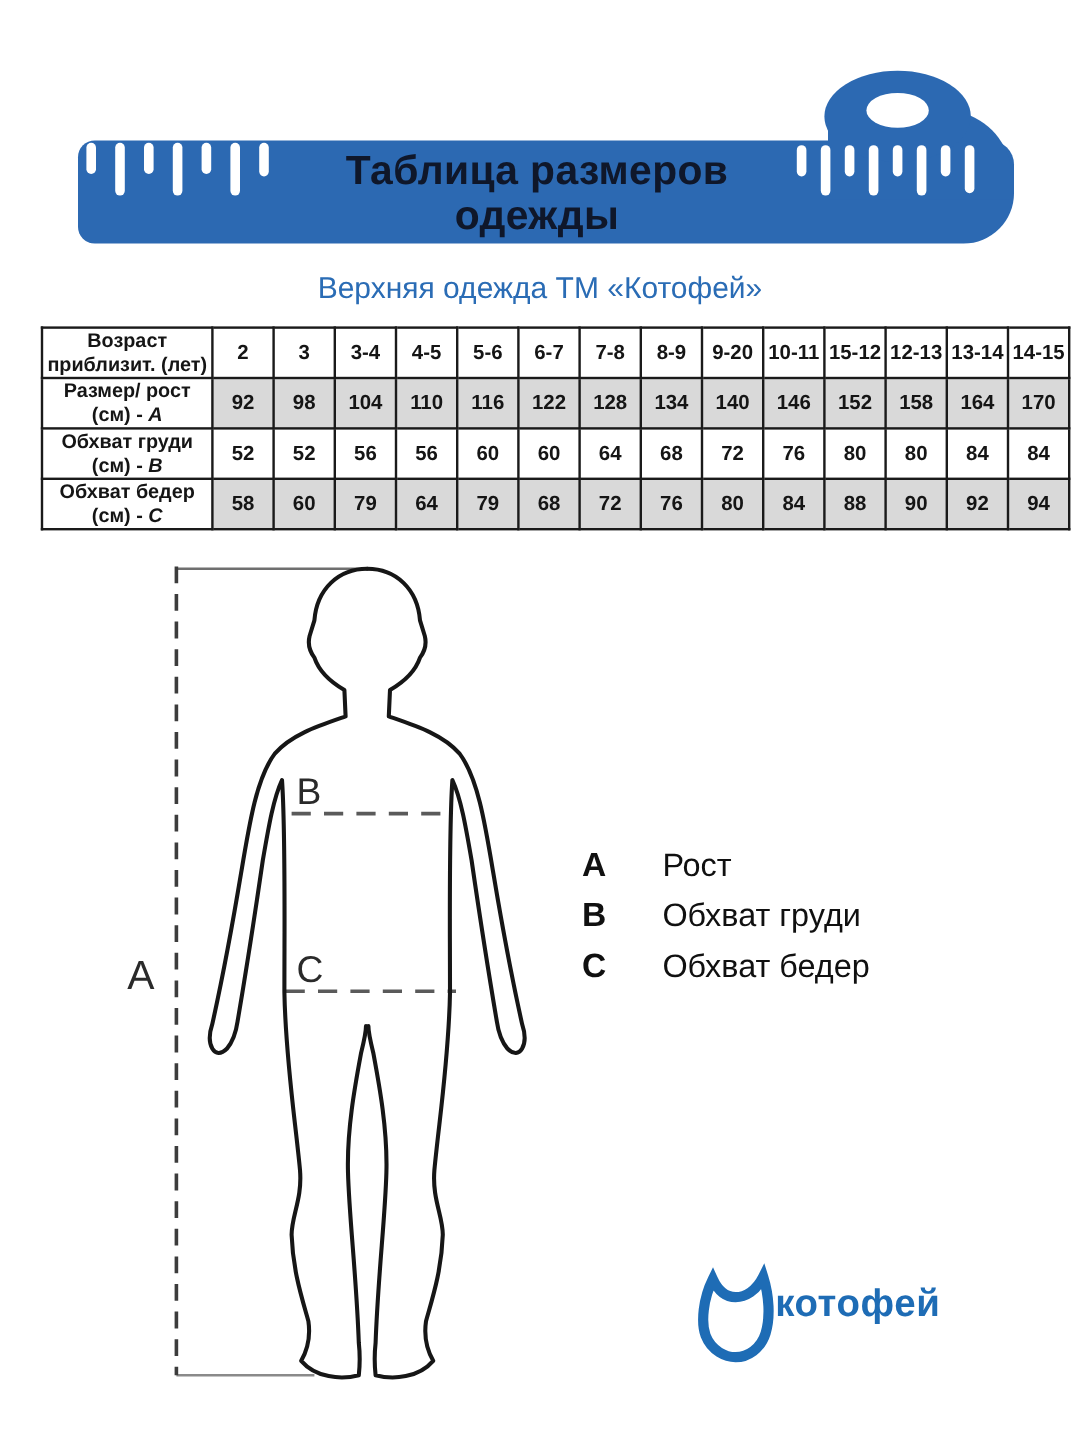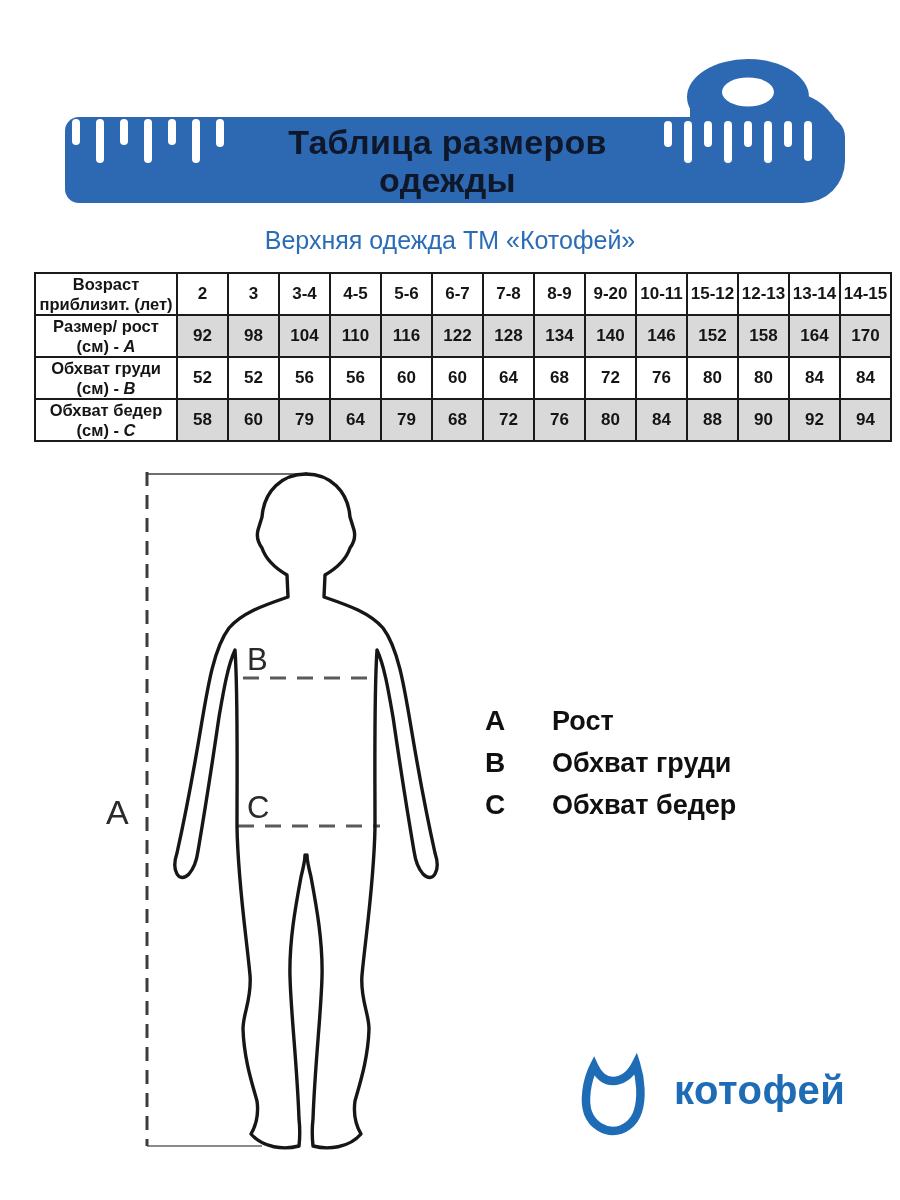--- a/index.html
+++ b/index.html
@@ -36,26 +36,26 @@
   }
   table.size-table td.label{font-size:16.5px;line-height:20px;}
   table.size-table td.label i{font-style:italic;}
   table.size-table tr.shaded td:not(.label){background:#d9d9d9;}
   
   .figure-svg{position:absolute;left:90px;top:455px;width:380px;height:715px;}
   
   .legend{position:absolute;left:485px;top:700px;}
   .legend-row{display:flex;align-items:center;height:42px;}
   .legend-letter{width:67px;font-size:28px;font-weight:700;color:#101010;}
-  .legend-text{font-size:27px;font-weight:700;color:#101010;}
+  .legend-text{font-size:27px;font-weight:400;color:#101010;}
   
   .cat-svg{position:absolute;left:578px;top:1052px;width:70px;height:84px;}
   .brand-name{
-    position:absolute;left:674px;top:1068px;
-    font-size:40px;font-weight:700;color:#1e6cb5;letter-spacing:.5px;
+    position:absolute;left:646px;top:1068px;
+    font-size:32px;font-weight:700;color:#1e6cb5;letter-spacing:.5px;
   }
 </style>
 </head>
 <body>
 
 <div class="banner"></div>
 
 <svg class="header-svg" viewBox="0 40 900 180">
 
   <path fill="#2c69b2" d="M 690 96 L 808 96 C 832 106 843 128 844 150 L 844 166 L 690 166 Z"></path>

